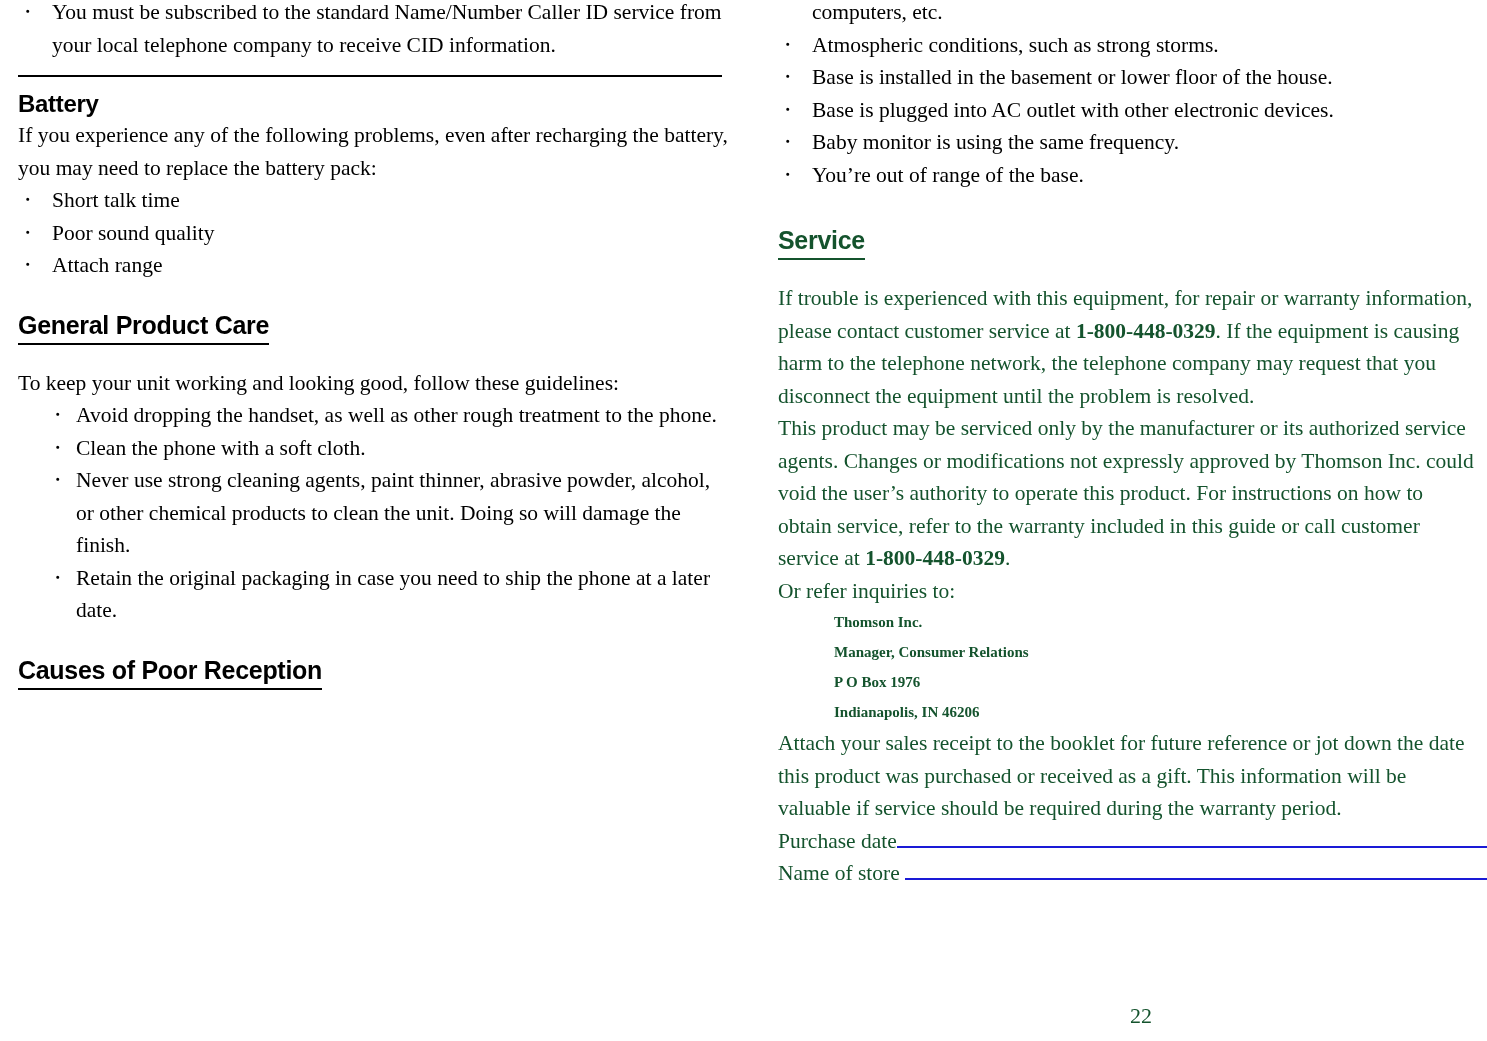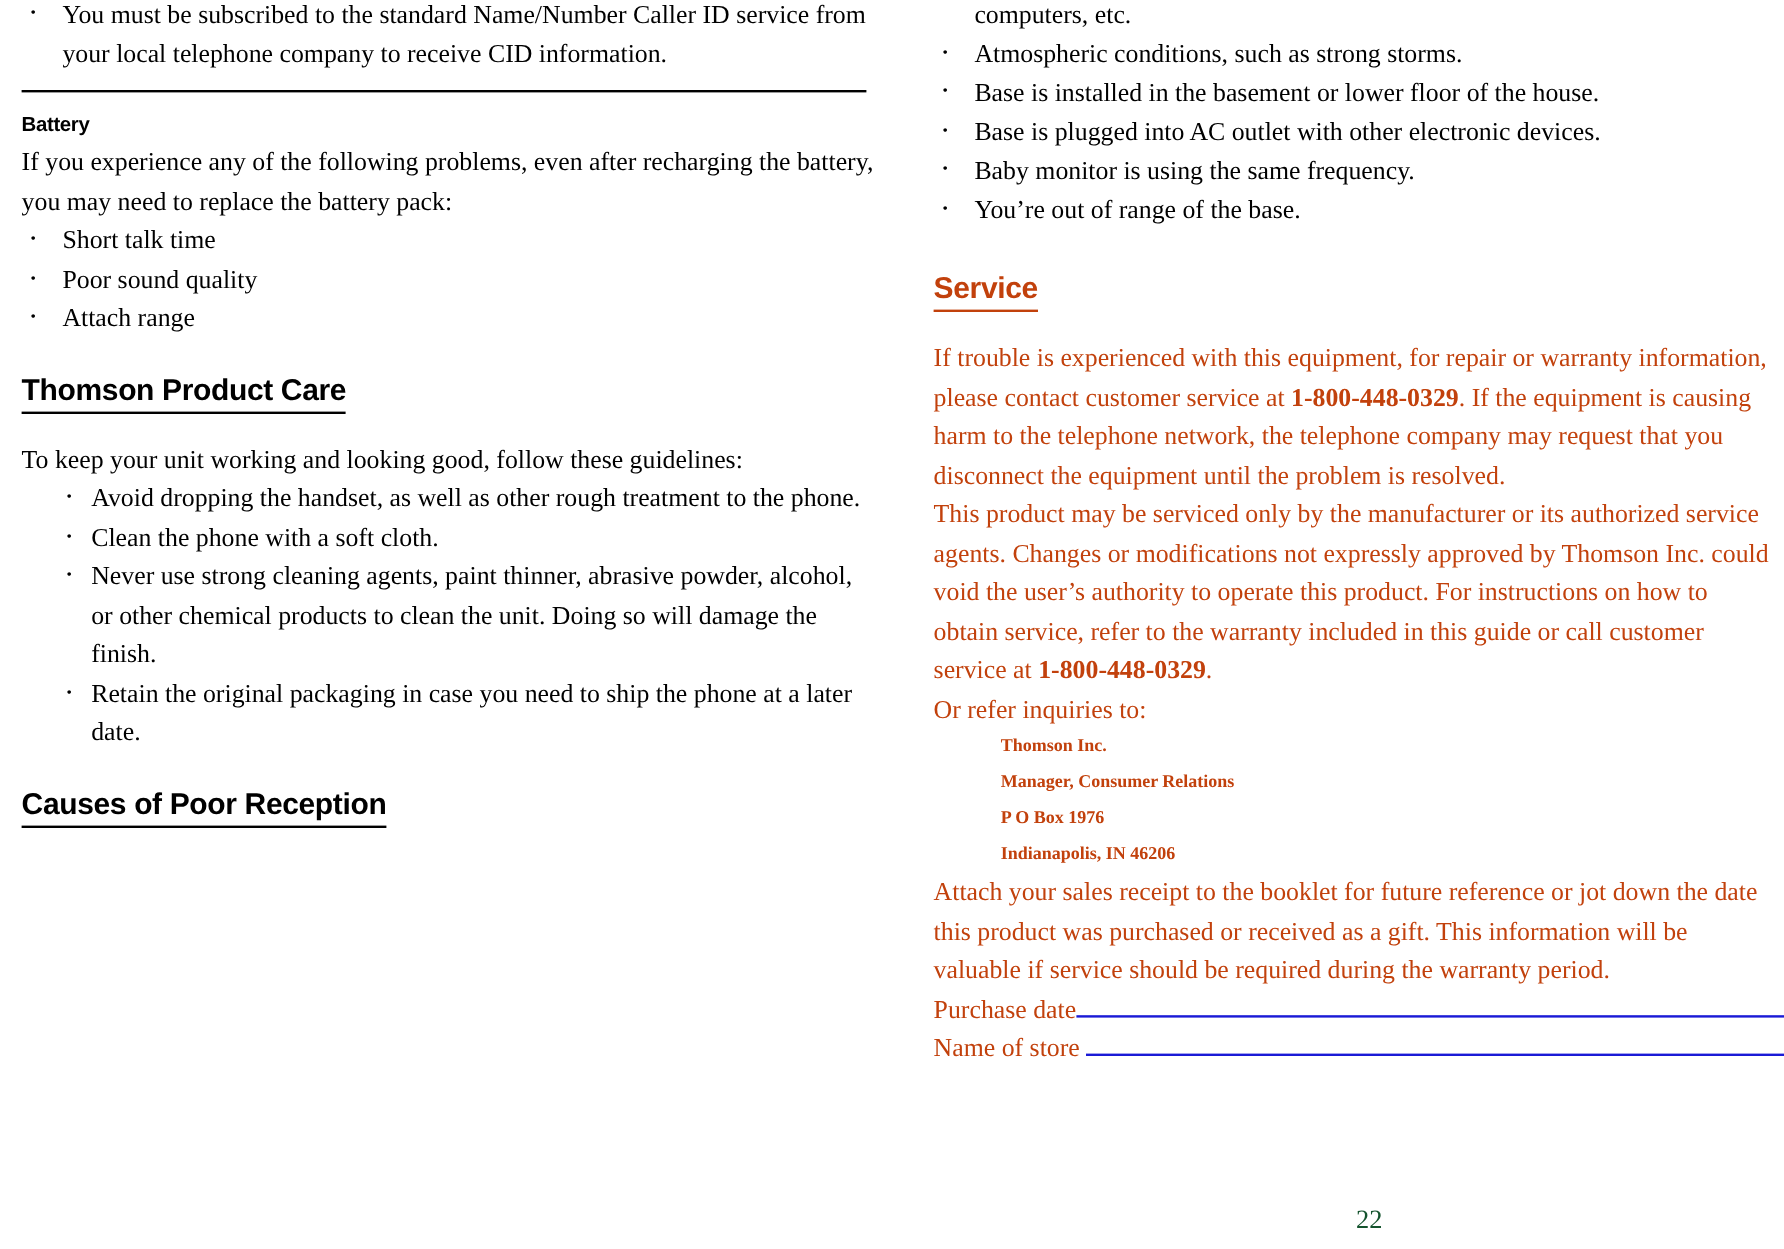--- a/index.html
+++ b/index.html
@@ -32,27 +32,27 @@
   .col-left  { left: 18px;  width: 712px; }
   .col-right { left: 778px; width: 700px; }
 
   
   .para {
     font-size: 21.5px;
     line-height: 32.5px;
     margin: 0;
     text-align: left;
   }
-  .blue { color: #c2410c; }
+  .blue { color: #14532d; }
 
   
   .h-plain {
     font-family: "Liberation Sans", "DejaVu Sans", sans-serif;
     font-weight: bold;
-    font-size: 17px;
+    font-size: 24px;
     line-height: 30px;
     margin: 0;
     letter-spacing: -0.3px;
   }
   .h-underline {
     font-family: "Liberation Sans", "DejaVu Sans", sans-serif;
     font-weight: bold;
     font-size: 25px;
     line-height: 34px;
     margin: 0;
@@ -154,21 +154,21 @@
     <p class="para">If you experience any of the following problems, even after recharging the battery, you may need to replace the battery pack:</p>
 
     <ul class="bl">
       <li>Short talk time</li>
       <li>Poor sound quality</li>
       <li>Attach range</li>
     </ul>
 
     <div class="spacer-md"></div>
 
-    <h2 class="h-underline">Thomson Product Care</h2>
+    <h2 class="h-underline">General Product Care</h2>
 
     <div style="height:22px;"></div>
 
     <p class="para">To keep your unit working and looking good, follow these guidelines:</p>
 
     <ul class="bl indent">
       <li>Avoid dropping the handset, as well as other rough treatment to the phone.</li>
       <li>Clean the phone with a soft cloth.</li>
       <li>Never use strong cleaning agents, paint thinner, abrasive powder, alcohol, or other chemical products to clean the unit. Doing so will damage the finish.</li>
       <li>Retain the original packaging in case you need to ship the phone at a later date.</li>

